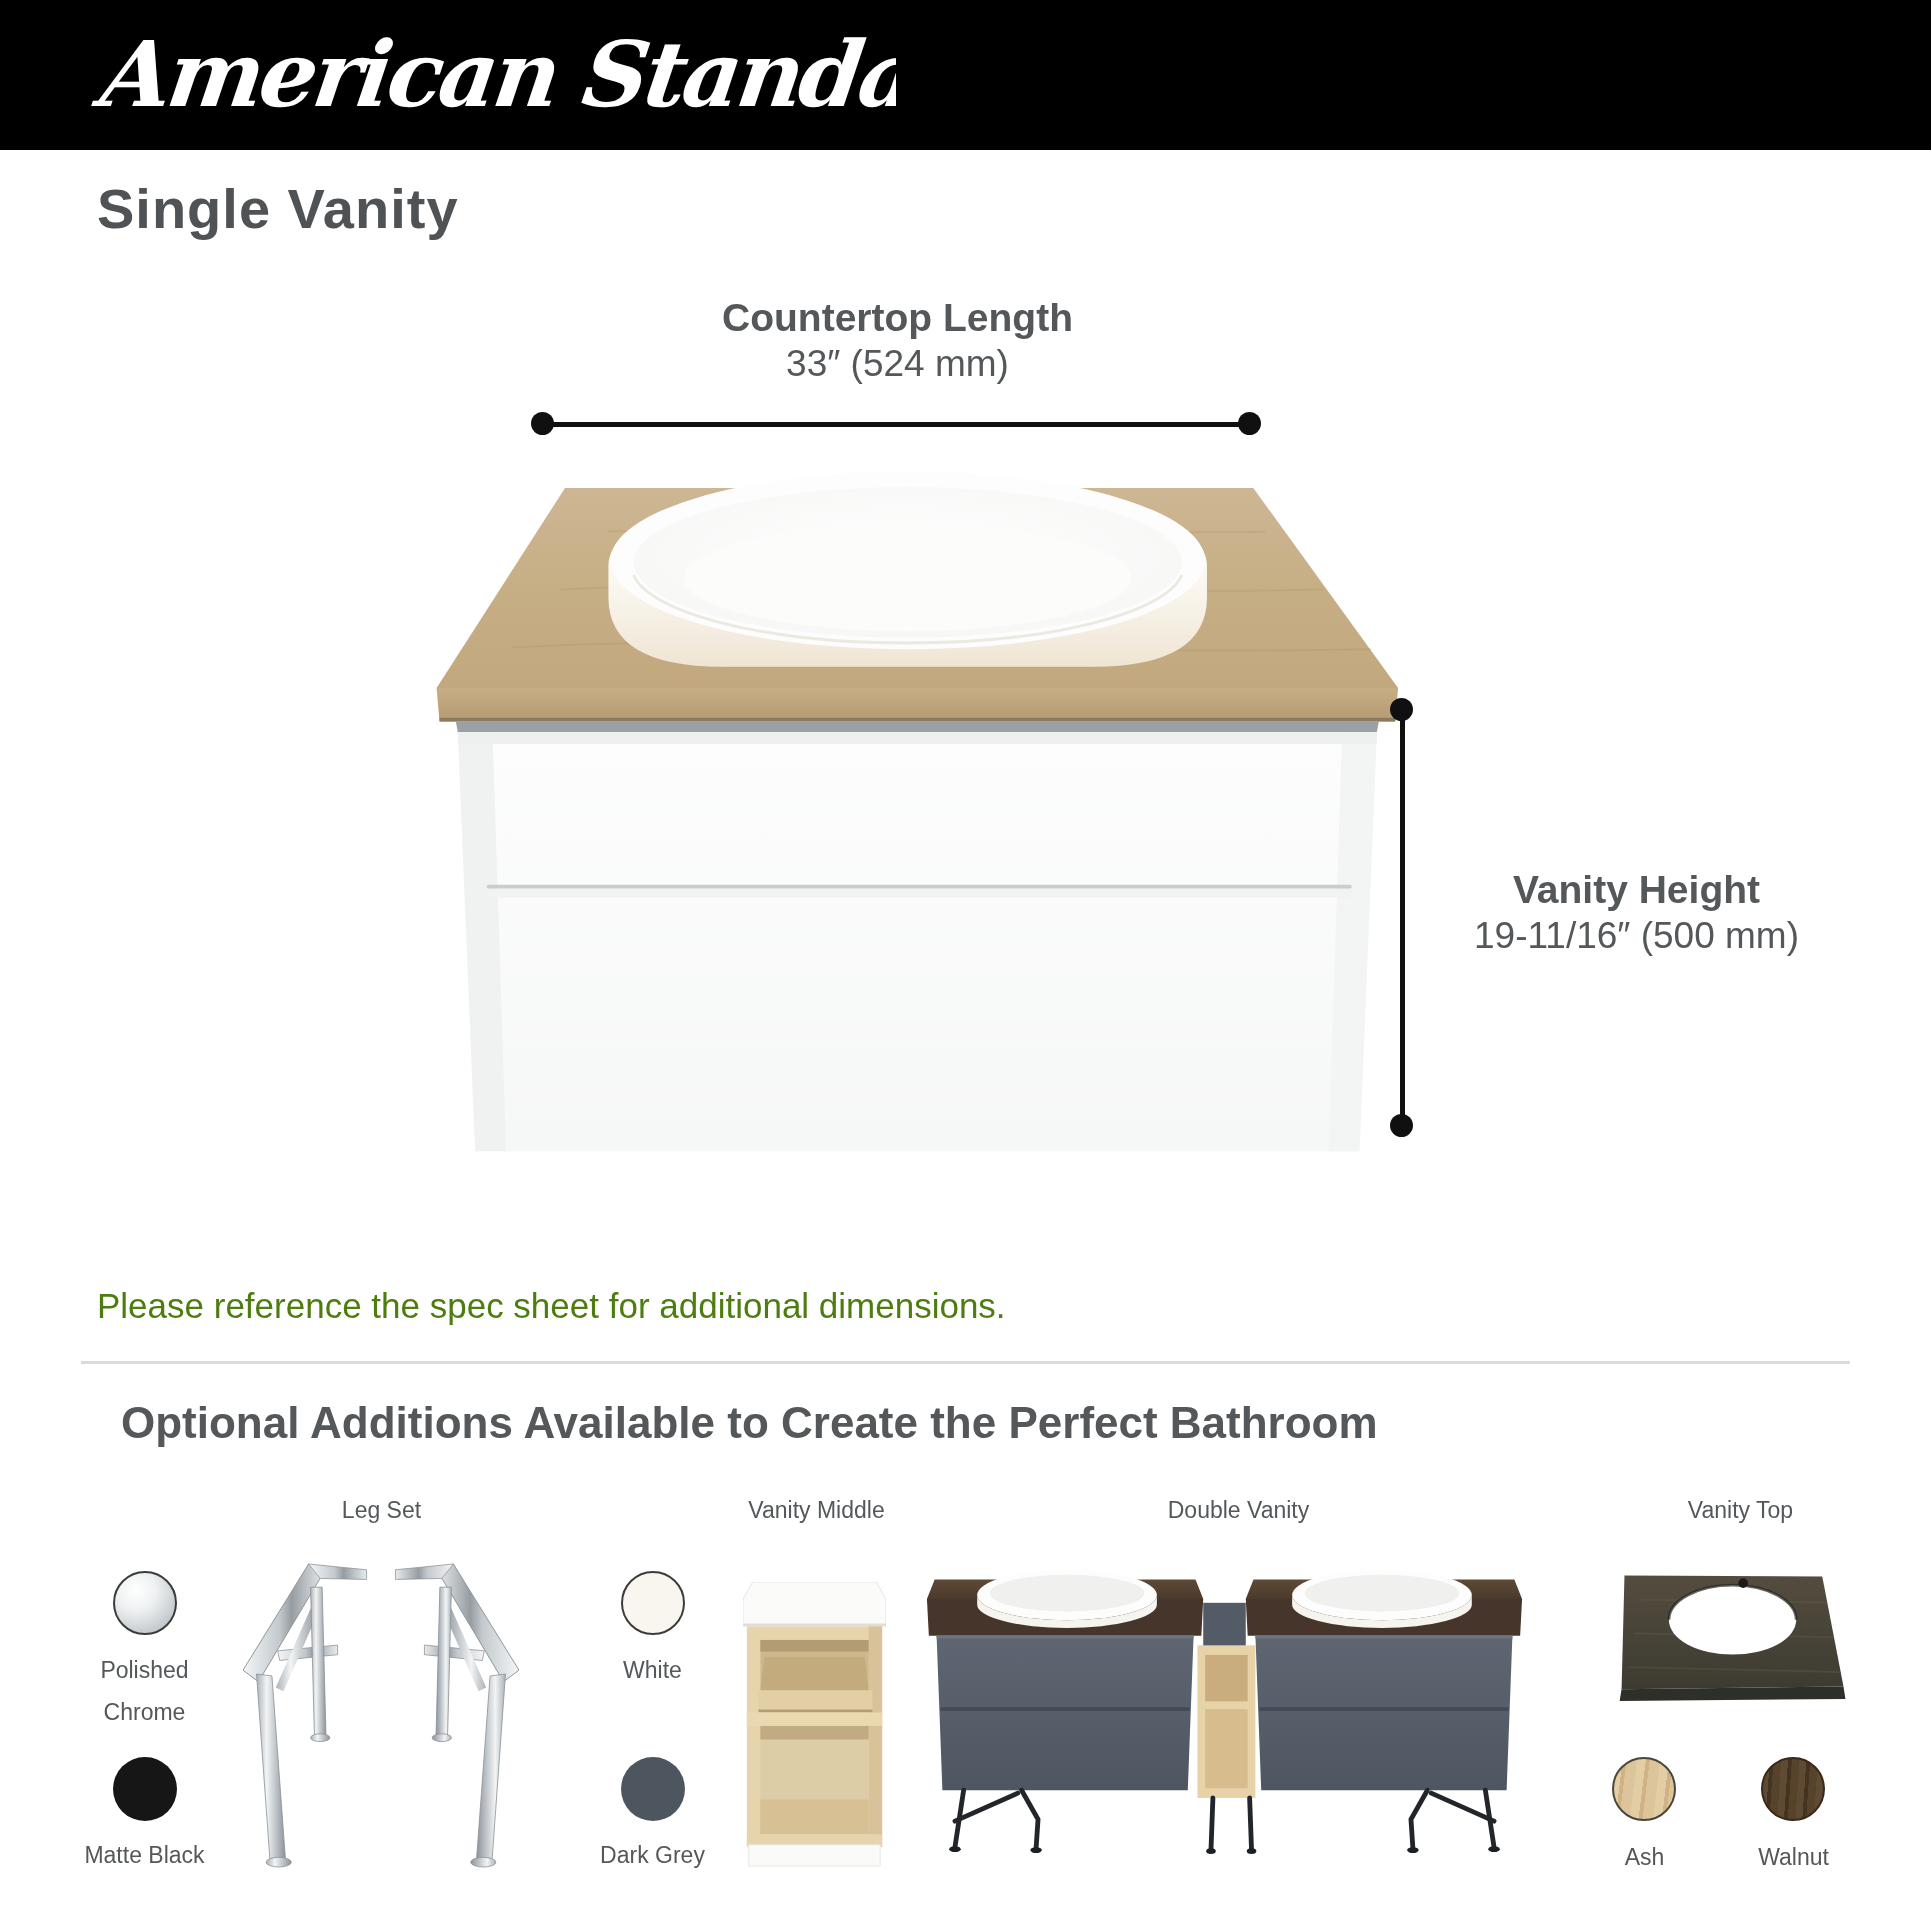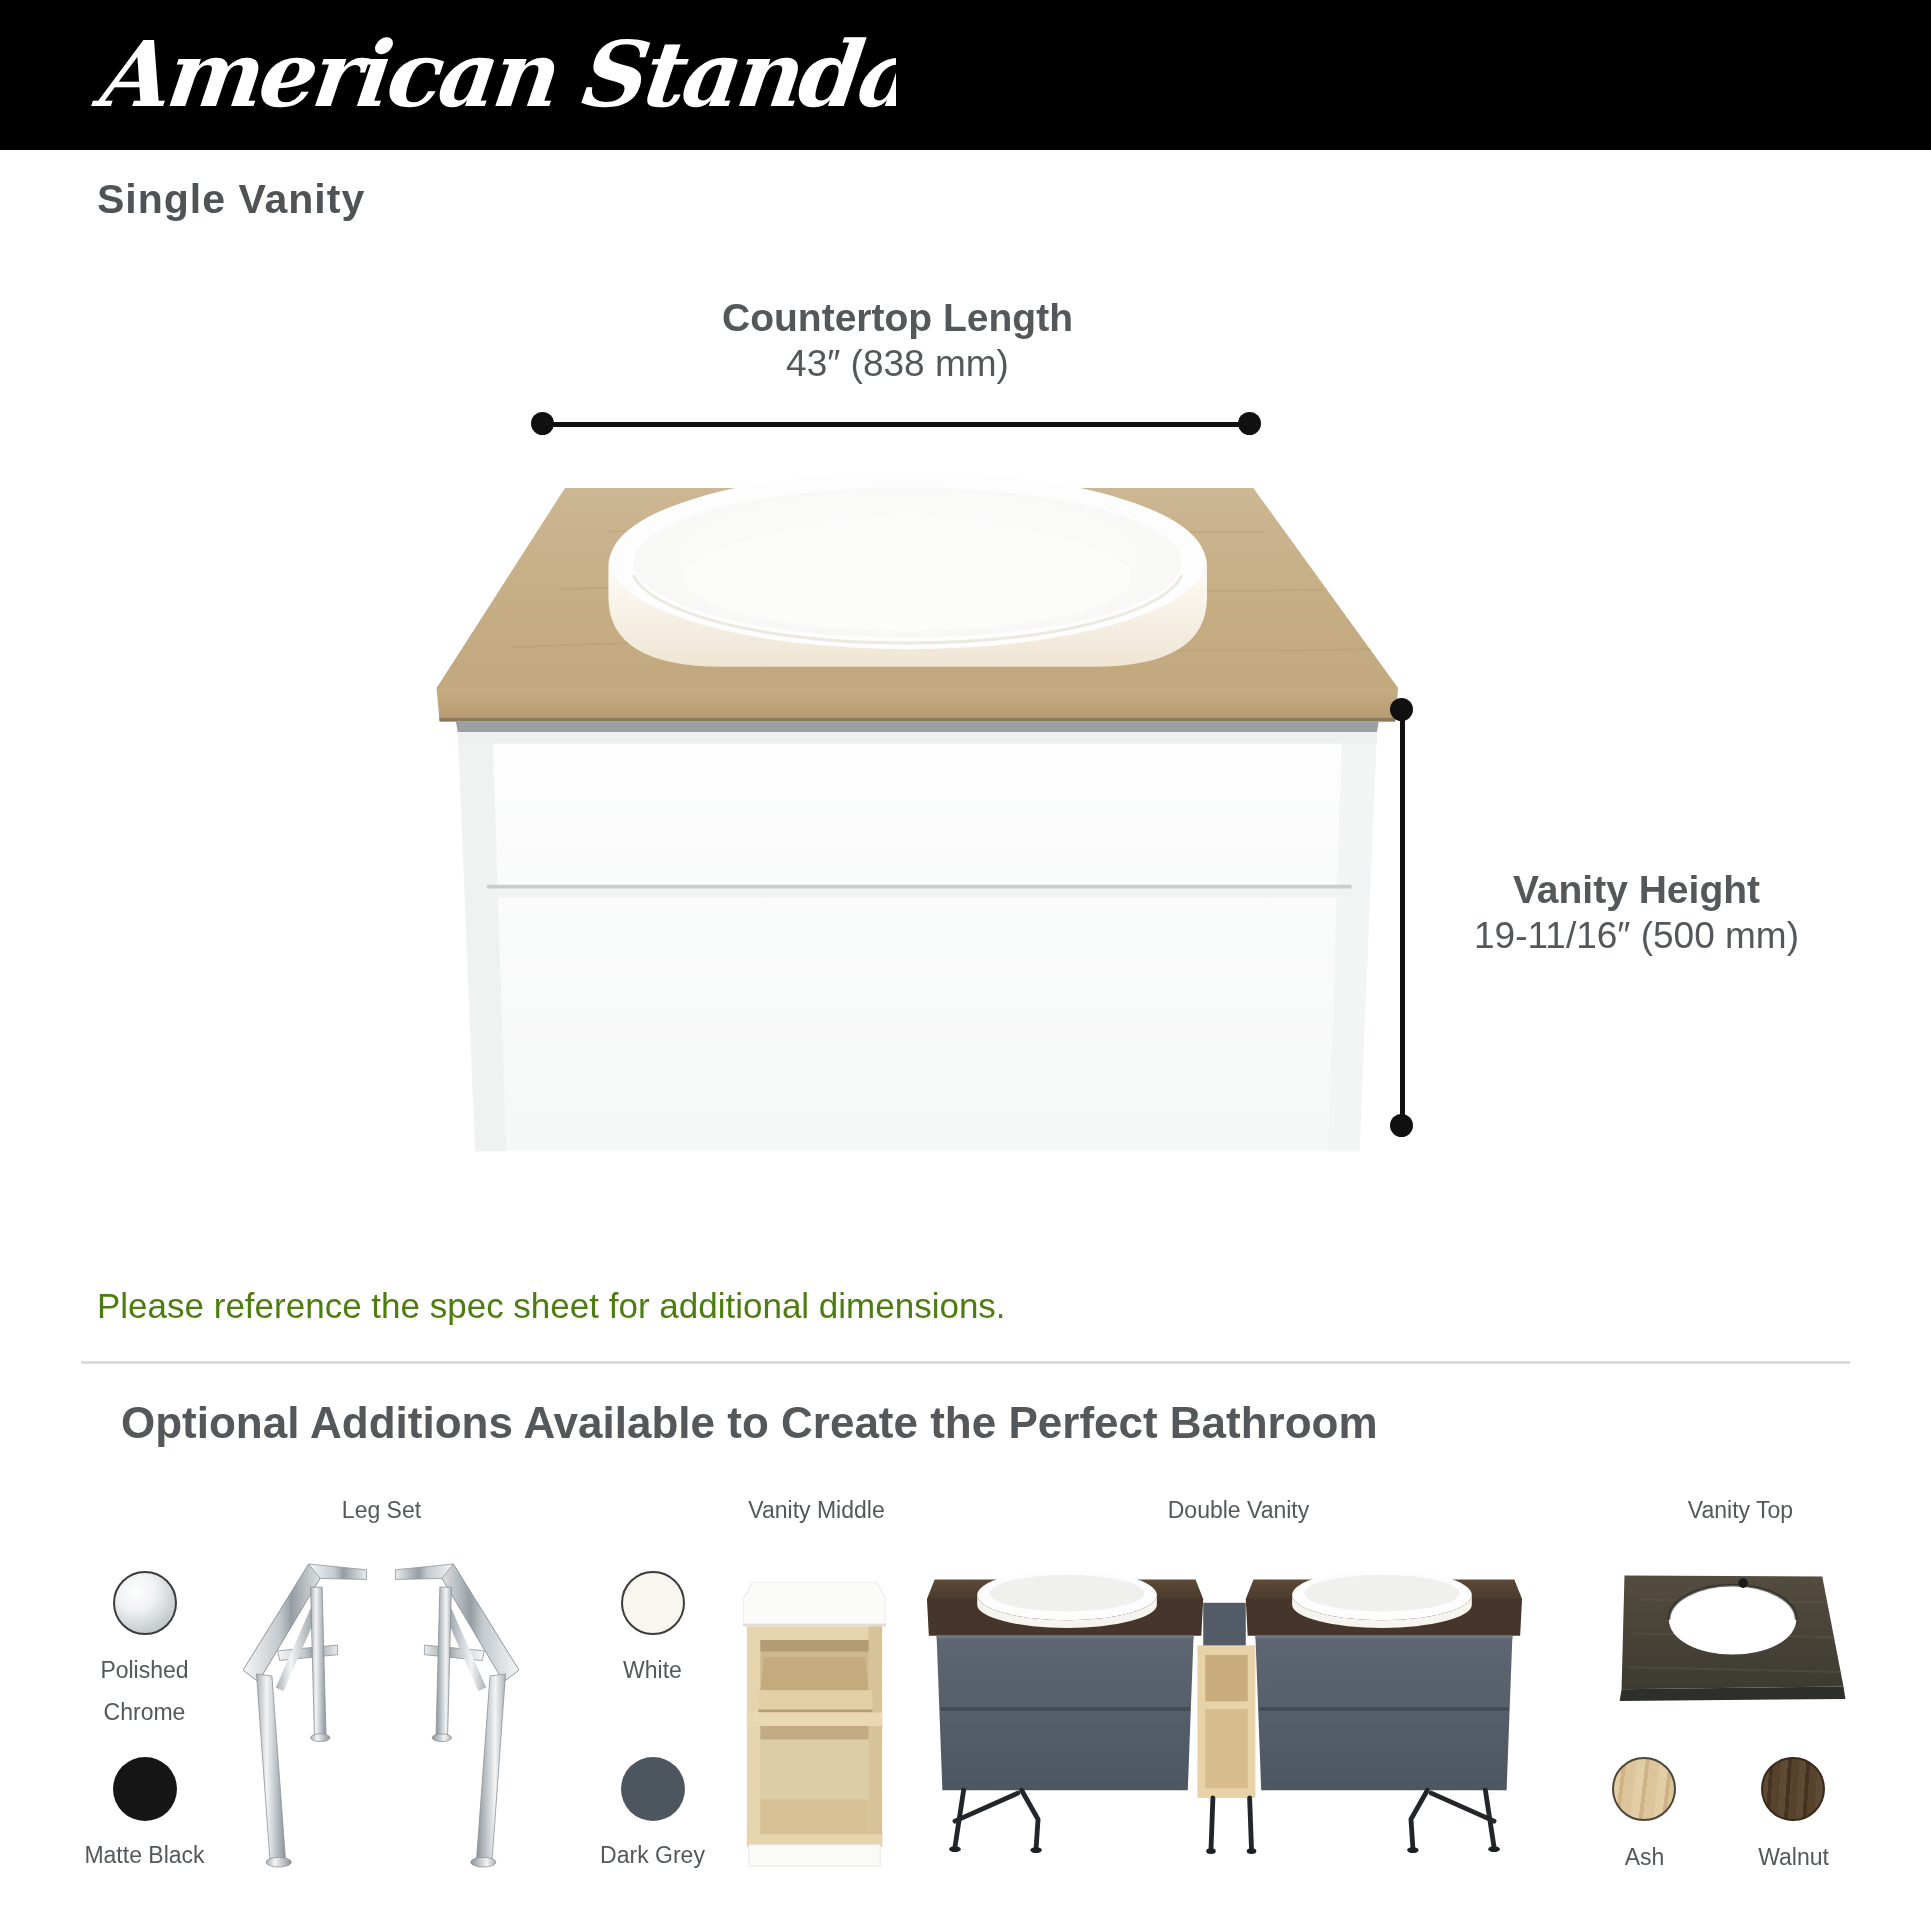--- a/index.html
+++ b/index.html
@@ -7,21 +7,21 @@
     position:relative;width:1931px;height:1931px;overflow:hidden;
     background:#ffffff;font-family:"Liberation Sans",sans-serif;color:#54585a;
   }
   .abs{position:absolute;}
 
   
   .topbar{left:0;top:0;width:1931px;height:150px;background:#000000;}
   .logo-svg{left:85px;top:11.6px;width:811px;height:127px;}
 
   
-  .page-title{left:97px;top:176px;width:869px;font-size:41px;font-weight:700;letter-spacing:1px;color:#4f5355;}
+  .page-title{left:97px;top:176px;width:869px;font-size:56px;font-weight:700;letter-spacing:1px;color:#4f5355;}
   .dim-block{text-align:center;line-height:46px;font-size:37px;color:#54585a;}
   .dim-block .b{font-weight:700;font-size:39px;}
   .ct-block{left:608px;top:295px;width:579px;}
   .vh-block{left:1427px;top:867px;width:419px;}
   .note{left:97px;top:1286px;width:1448px;font-size:35px;color:#4d7c0f;}
   .divider{left:81px;top:1361px;width:1769px;height:2.9px;background:#dbdbdb;}
   .opt-heading{left:97px;top:1398px;width:1641px;font-size:44px;font-weight:700;color:#54585a;margin-left:24px;}
   .sec-title{top:1497px;font-size:23px;font-weight:500;text-align:center;color:#54585a;}
   .t-legset{left:261px;width:241px;}
   .t-vmiddle{left:657px;width:319px;}
@@ -71,21 +71,21 @@
   <div class="abs topbar">
     <svg class="abs logo-svg" viewBox="0 0 840 132">
       <text x="26" y="98" font-family="DejaVu Serif, serif" font-style="italic" font-weight="bold" font-size="94" letter-spacing="-4" fill="#ffffff" transform="skewX(-8)">American Standard</text>
     </svg>
   </div>
 
   <div class="abs page-title">Single Vanity</div>
 
   <div class="abs dim-block ct-block">
     <div class="b">Countertop Length</div>
-    <div>43″ (838 mm)</div>
+    <div>33″ (524 mm)</div>
   </div>
 
   <div class="abs hdim">
     <i class="dot dl"></i>
     <i class="dot dr"></i>
   </div>
 
   <svg class="abs hero-svg" viewBox="0 0 1040 780">
     <defs>
       <linearGradient id="woodTop" x1="0" y1="0" x2="0" y2="1">

